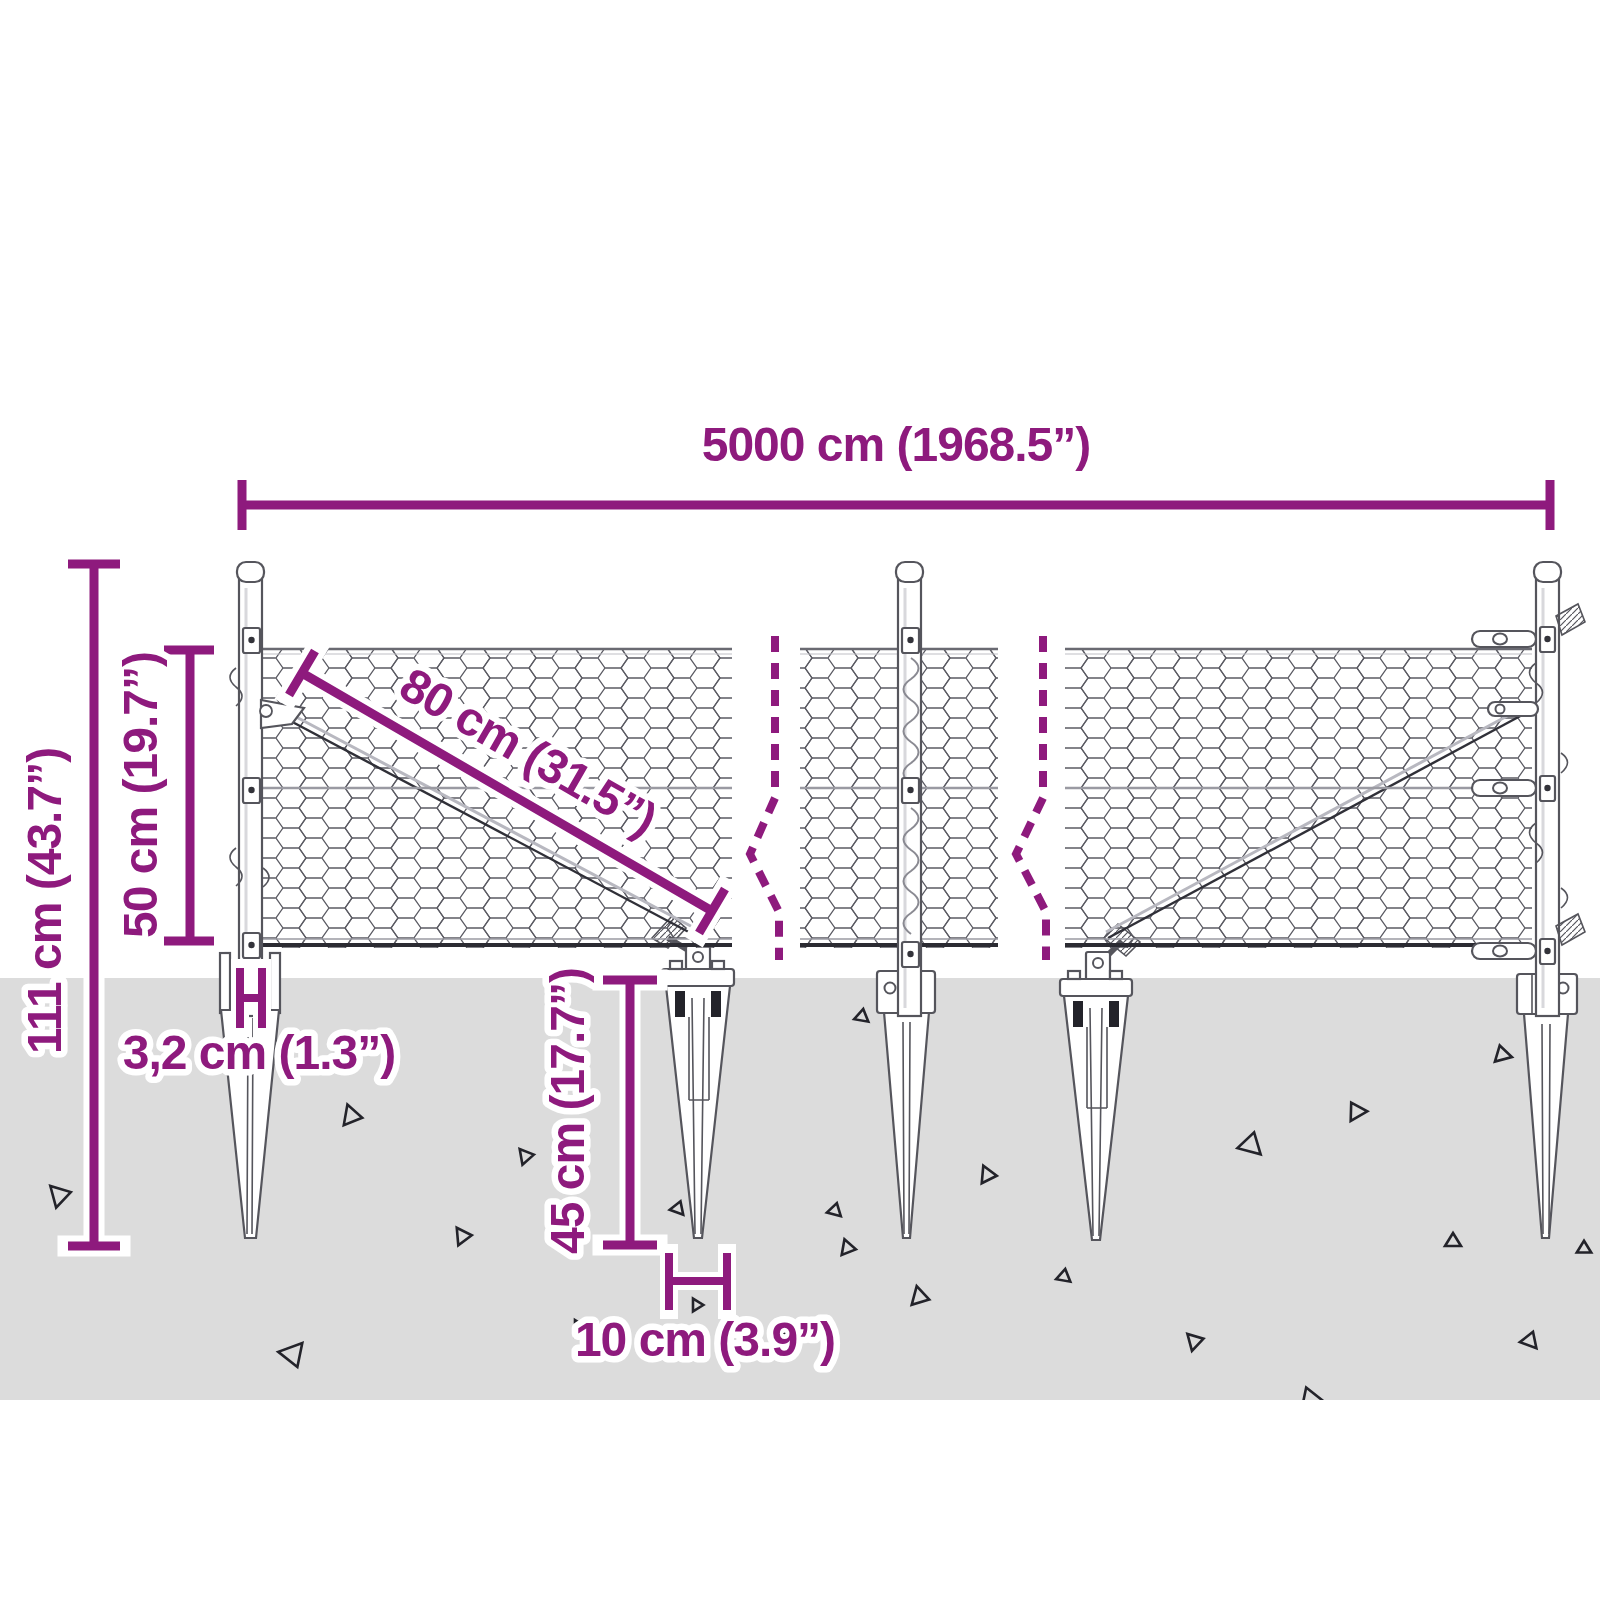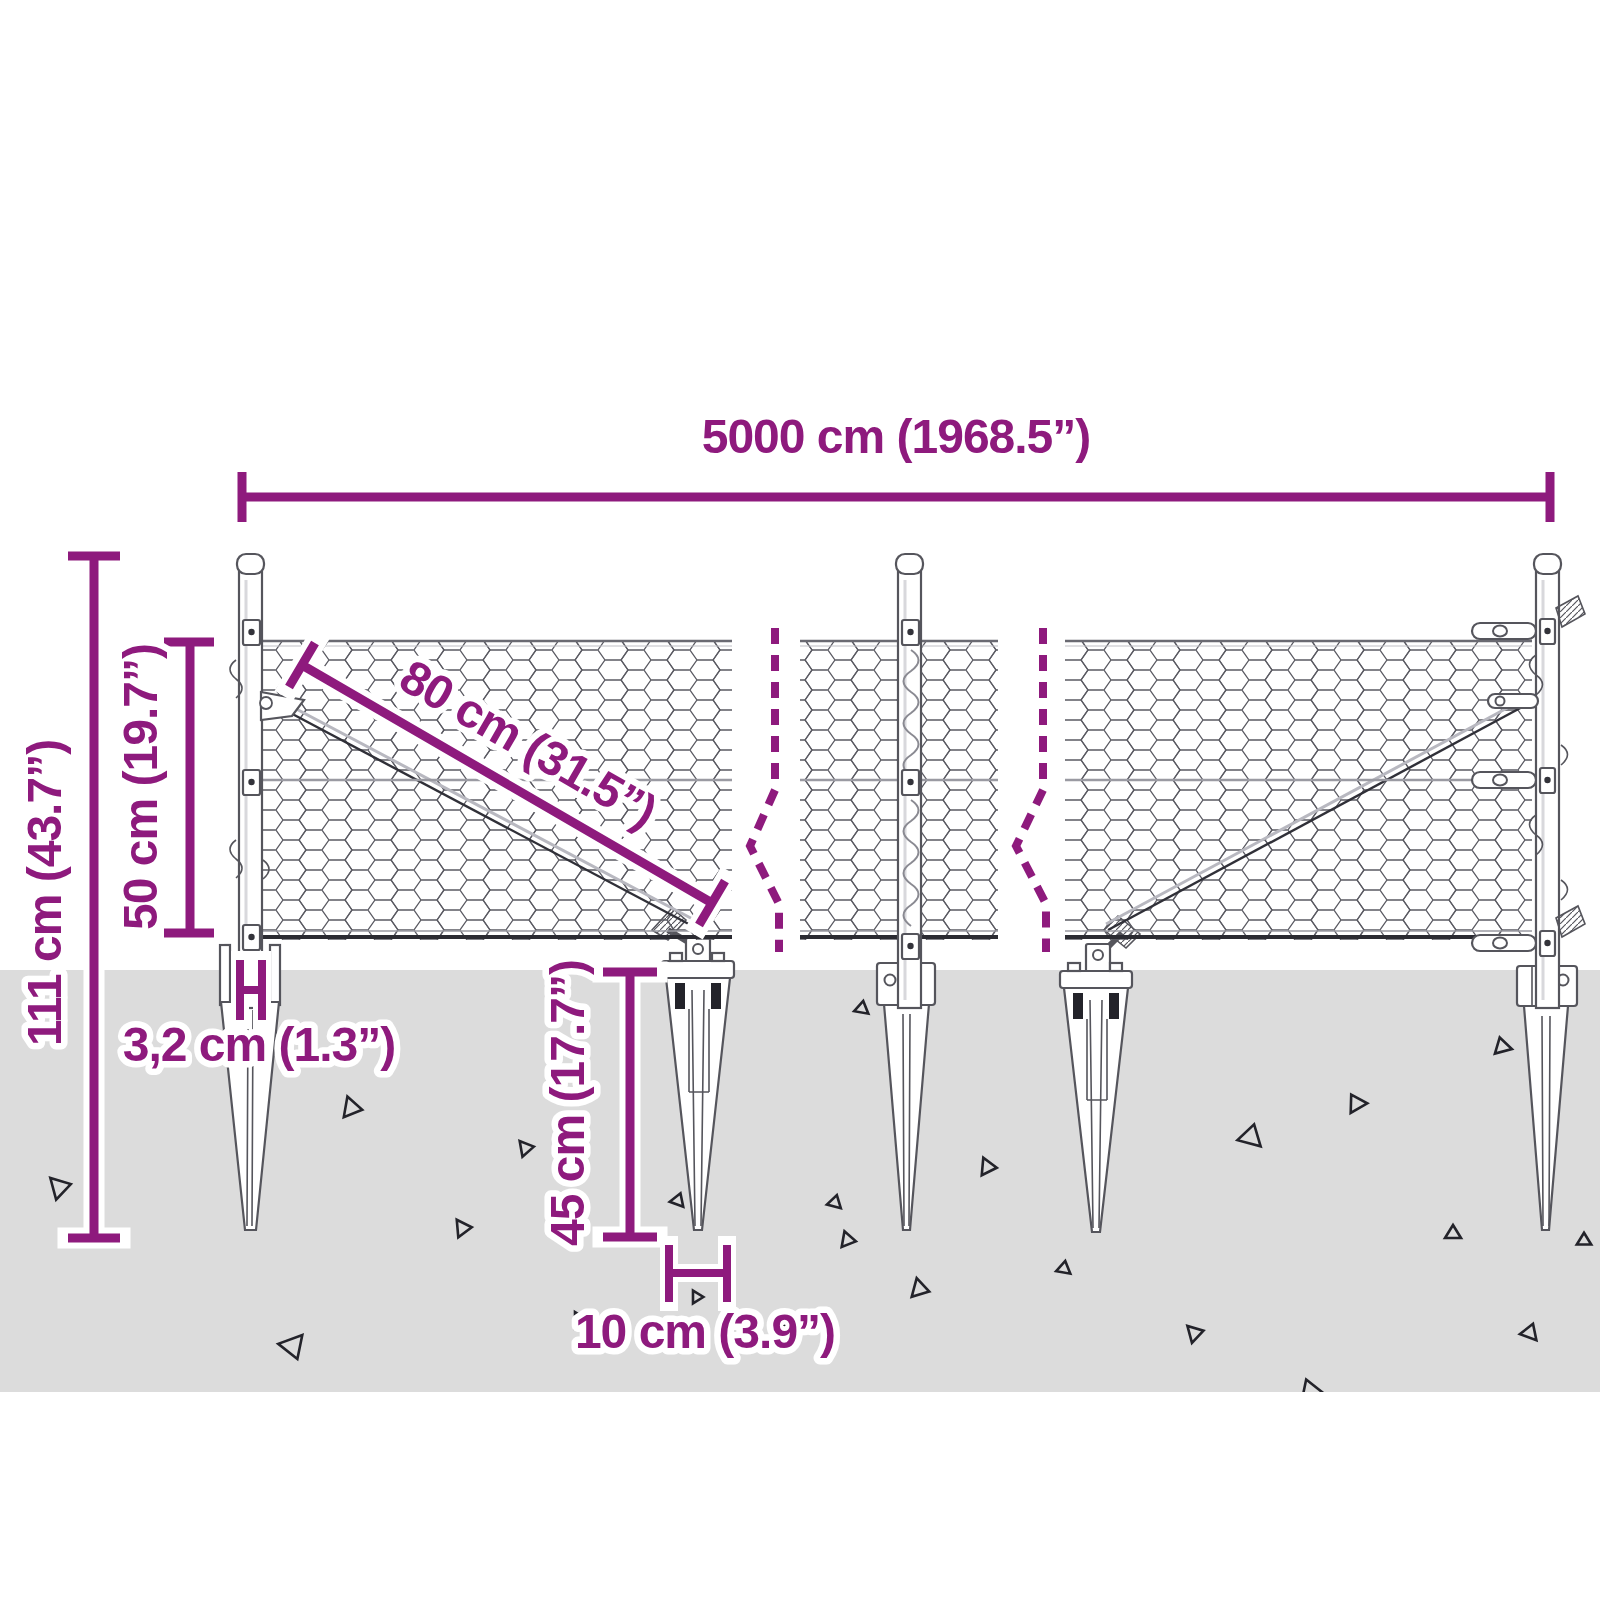--- a/index.html
+++ b/index.html
@@ -1,21 +1,21 @@
 <!DOCTYPE html>
 <html style="--accent: #8e1a7d; --ground: #dcdcdc; --line: #55555c; --line-dark: #23232a; --mesh: #5a5a62; --wire: #9a9aa2; --paper: #ffffff;"><head>
 <meta charset="utf-8">
 <style>
   :root{
     --accent:#8e1a7d; --ground:#dcdcdc; --line:#55555c; --line-dark:#23232a;
     --mesh:#5a5a62; --wire:#9a9aa2; --paper:#ffffff;
   }
   html,body{margin:0;padding:0;background:#fff;}
   .stage{position:relative;width:1600px;height:1392px;background:var(--paper);overflow:hidden;
-         font-family:"Liberation Sans","DejaVu Sans",sans-serif;}
+         font-family:"Liberation Sans","DejaVu Sans",sans-serif;margin-top:8px;}
   svg{position:absolute;inset:0;}
   .dim-label{
     font:700 48px "Liberation Sans","DejaVu Sans",sans-serif;
     fill:var(--accent); stroke:#ffffff; stroke-width:13px;
     paint-order:stroke; stroke-linejoin:round; letter-spacing:-1px;
   }
   .dim-casing{stroke:#ffffff;stroke-width:21;fill:none;stroke-linecap:square;}
   .dim-line{stroke:var(--accent);stroke-width:9;fill:none;stroke-linecap:butt;}
   .dim-casing-h{stroke:#ffffff;stroke-width:18;fill:none;stroke-linecap:square;}
   .dim-line-h{stroke:var(--accent);stroke-width:8;fill:none;stroke-linecap:butt;}

